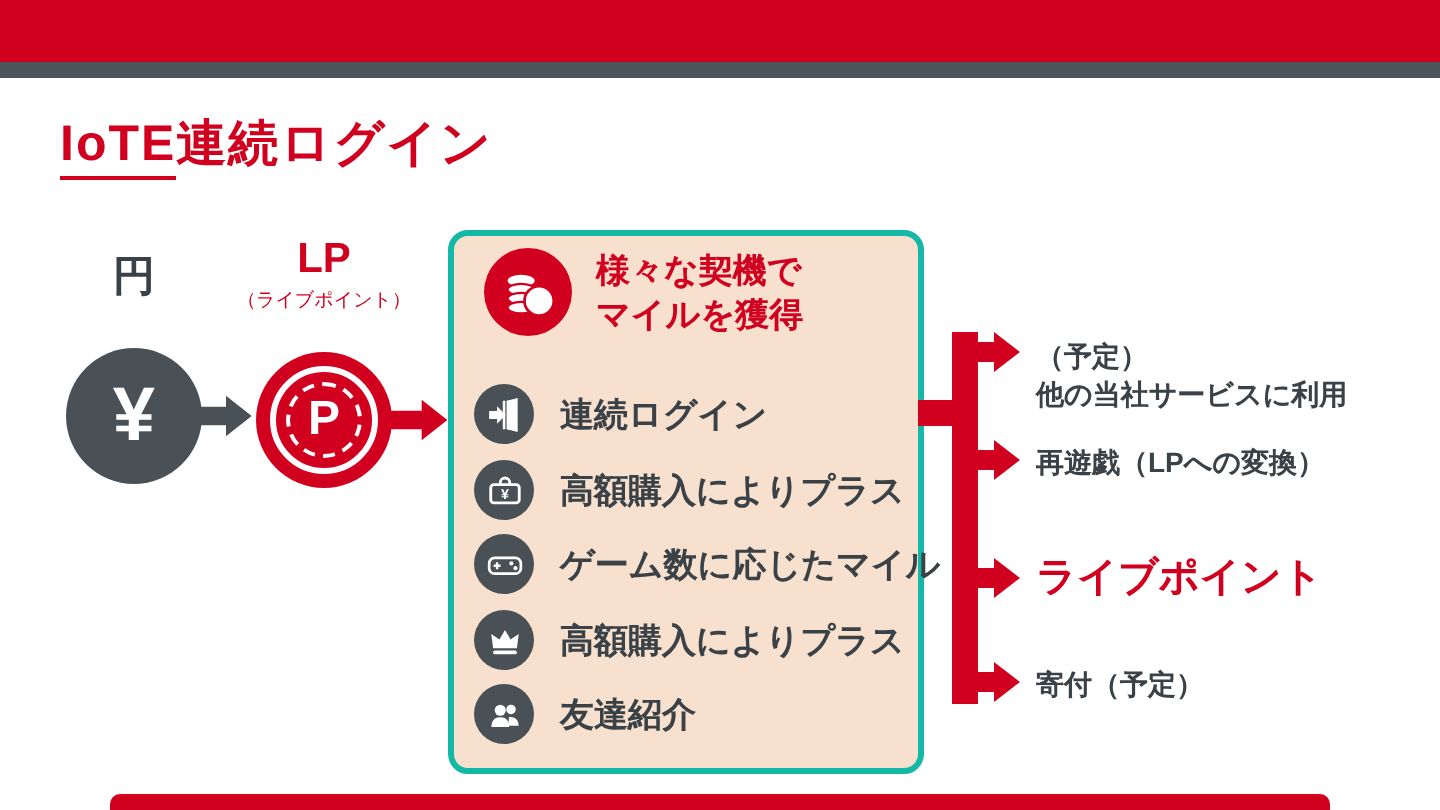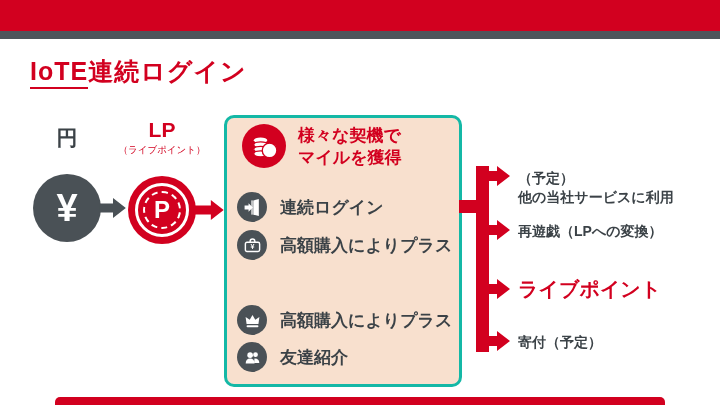--- a/index.html
+++ b/index.html
@@ -123,20 +123,31 @@
       <span class="ic">
         <svg width="19" height="19" viewBox="0 0 24 24">
           <rect x="3" y="8" width="18" height="11.5" rx="2" fill="none" stroke="#fff" stroke-width="1.8"></rect>
           <path d="M9 8 V6.8 A3 3 0 0 1 15 6.8 V8" fill="none" stroke="#fff" stroke-width="1.8"></path>
           <text x="12" y="17" font-size="9" font-weight="bold" fill="#fff" text-anchor="middle" font-family="Liberation Sans, sans-serif">¥</text>
         </svg>
       </span>
       <span class="lbl">高額購入によりプラス</span>
     </div>
 
+    <div class="acq-item i3">
+      <span class="ic">
+        <svg width="19" height="19" viewBox="0 0 24 24">
+          <rect x="2" y="7.5" width="20" height="10" rx="3.5" fill="none" stroke="#fff" stroke-width="1.7"></rect>
+          <path d="M7 10.3 V14.7 M4.8 12.5 H9.2" stroke="#fff" stroke-width="1.5"></path>
+          <circle cx="16" cy="11" r="1.3" fill="#fff"></circle>
+          <circle cx="18.6" cy="14" r="1.3" fill="#fff"></circle>
+        </svg>
+      </span>
+      <span class="lbl">ゲーム数に応じたマイル</span>
+    </div>
 
     <div class="acq-item i4">
       <span class="ic">
         <svg width="19" height="19" viewBox="0 0 24 24">
           <path d="M4.5 16.5 L3.3 7.5 L8.5 11 L12 5 L15.5 11 L20.7 7.5 L19.5 16.5 Z" fill="#fff"></path>
           <rect x="4.5" y="18" width="15" height="2.4" rx="1.2" fill="#fff"></rect>
         </svg>
       </span>
       <span class="lbl">高額購入によりプラス</span>
     </div>

